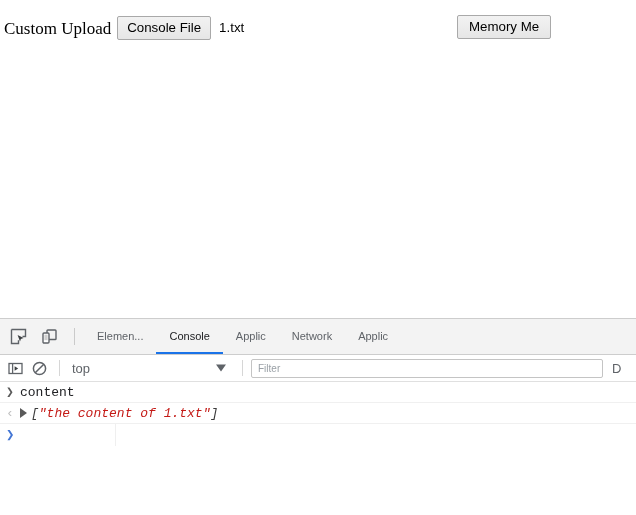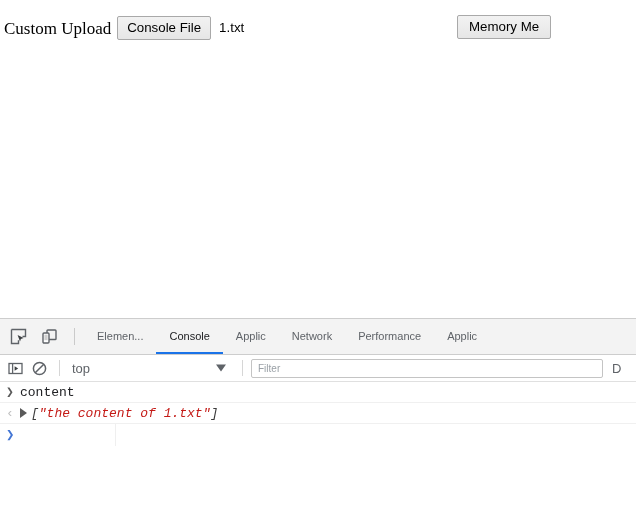--- a/index.html
+++ b/index.html
@@ -352,21 +352,20 @@
         <rect x="3.4" y="6.6" width="3.2" height="5.6" fill="#cfcfcf"></rect>
       </svg>
     </span>
 
     <span class="tb-sep"></span>
 
     <span class="tab">Elemen...</span>
     <span class="tab active">Console</span>
     <span class="tab">Applic</span>
     <span class="tab">Network</span>
-    <span class="tab">Performance</span>
     <span class="tab">Applic</span>
   </div>
 
   <div class="filterbar">
 
     <span class="fb-icon">
       <svg width="15" height="15" viewBox="0 0 15 15">
         <rect x="1" y="2.5" width="13" height="10" fill="none" stroke="#5f6368" stroke-width="1.3"></rect>
         <line x1="4.6" y1="2.5" x2="4.6" y2="12.5" stroke="#5f6368" stroke-width="1.3"></line>
         <path d="M6.6 5.2 L10.2 7.5 L6.6 9.8 Z" fill="#3c4043"></path>

